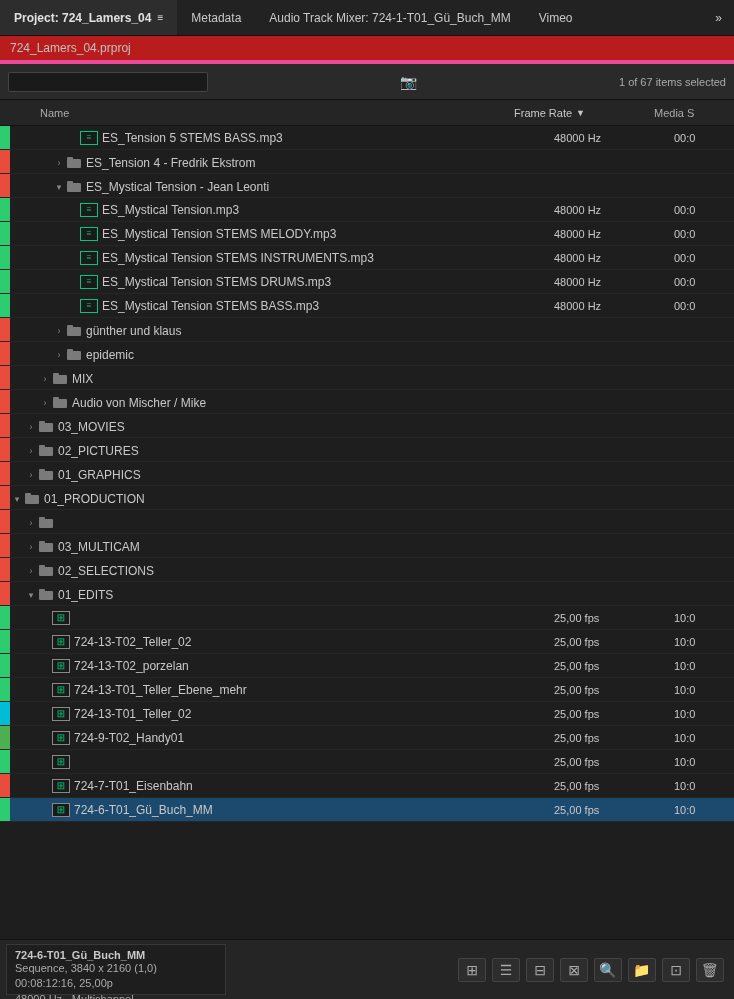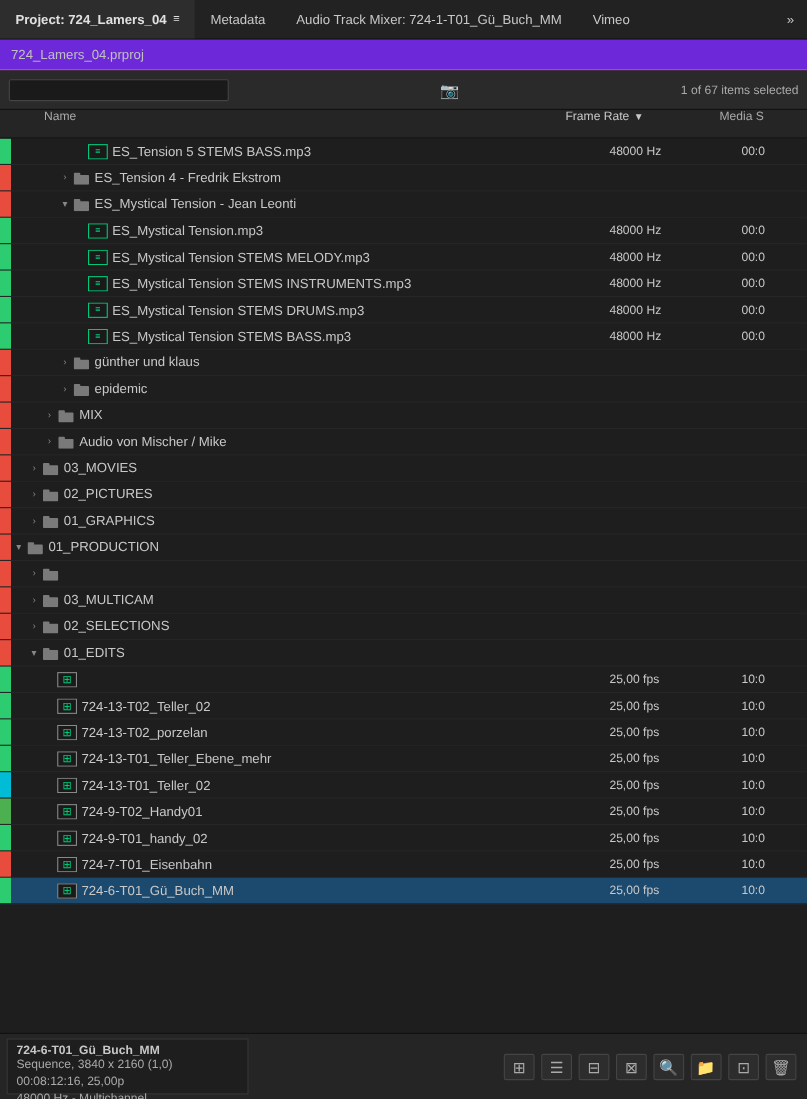--- a/index.html
+++ b/index.html
@@ -48,23 +48,23 @@
       padding: 0 12px;
       height: 100%;
       display: flex;
       align-items: center;
       color: #c8c8c8;
       cursor: pointer;
     }
 
     
     .panel-header {
-      background: #6d28d9;
+      background: #b91c1c;
       padding: 6px 10px;
-      border-bottom: 1px solid #ec4899;
+      border-bottom: 4px solid #ec4899;
       display: flex;
       align-items: center;
       height: 28px;
       flex-shrink: 0;
     }
     .panel-title {
       color: #c0c0c0;
       font-size: 12px;
     }
 
@@ -105,21 +105,21 @@
     .search-count {
       margin-left: auto;
       color: #aaa;
       font-size: 11px;
     }
 
     
     .col-headers {
       background: #252525;
       display: flex;
-      align-items: flex-start;
+      align-items: center;
       height: 26px;
       border-bottom: 1px solid #111;
       flex-shrink: 0;
       padding-left: 0;
     }
     .col-name {
       flex: 1;
       padding-left: 30px;
       color: #aaa;
       font-size: 11px;
@@ -162,21 +162,21 @@
 
     
     .color-strip {
       width: 10px;
       height: 100%;
       flex-shrink: 0;
     }
 
     .row-indent {
       display: flex;
-      align-items: flex-start;
+      align-items: flex-end;
       flex: 1;
       overflow: hidden;
     }
 
     .expand-btn {
       width: 14px;
       height: 14px;
       display: flex;
       align-items: center;
       justify-content: center;
@@ -710,21 +710,20 @@
       </div>
       <div class="row-framerate">25,00 fps</div>
       <div class="row-media">10:0</div>
     </div>
     <div class="list-row">
       <div class="color-strip" style="background: rgb(46, 204, 113);"></div>
       <div class="row-indent">
         <div style="width: 28px; flex-shrink: 0;"></div>
         <div class="expand-placeholder"></div>
         <div class="sequence-icon"></div>
-        <div class="row-label">724-9-T01_handy_02</div>
       </div>
       <div class="row-framerate">25,00 fps</div>
       <div class="row-media">10:0</div>
     </div>
     <div class="list-row">
       <div class="color-strip" style="background: rgb(231, 76, 60);"></div>
       <div class="row-indent">
         <div style="width: 28px; flex-shrink: 0;"></div>
         <div class="expand-placeholder"></div>
         <div class="sequence-icon"></div>

